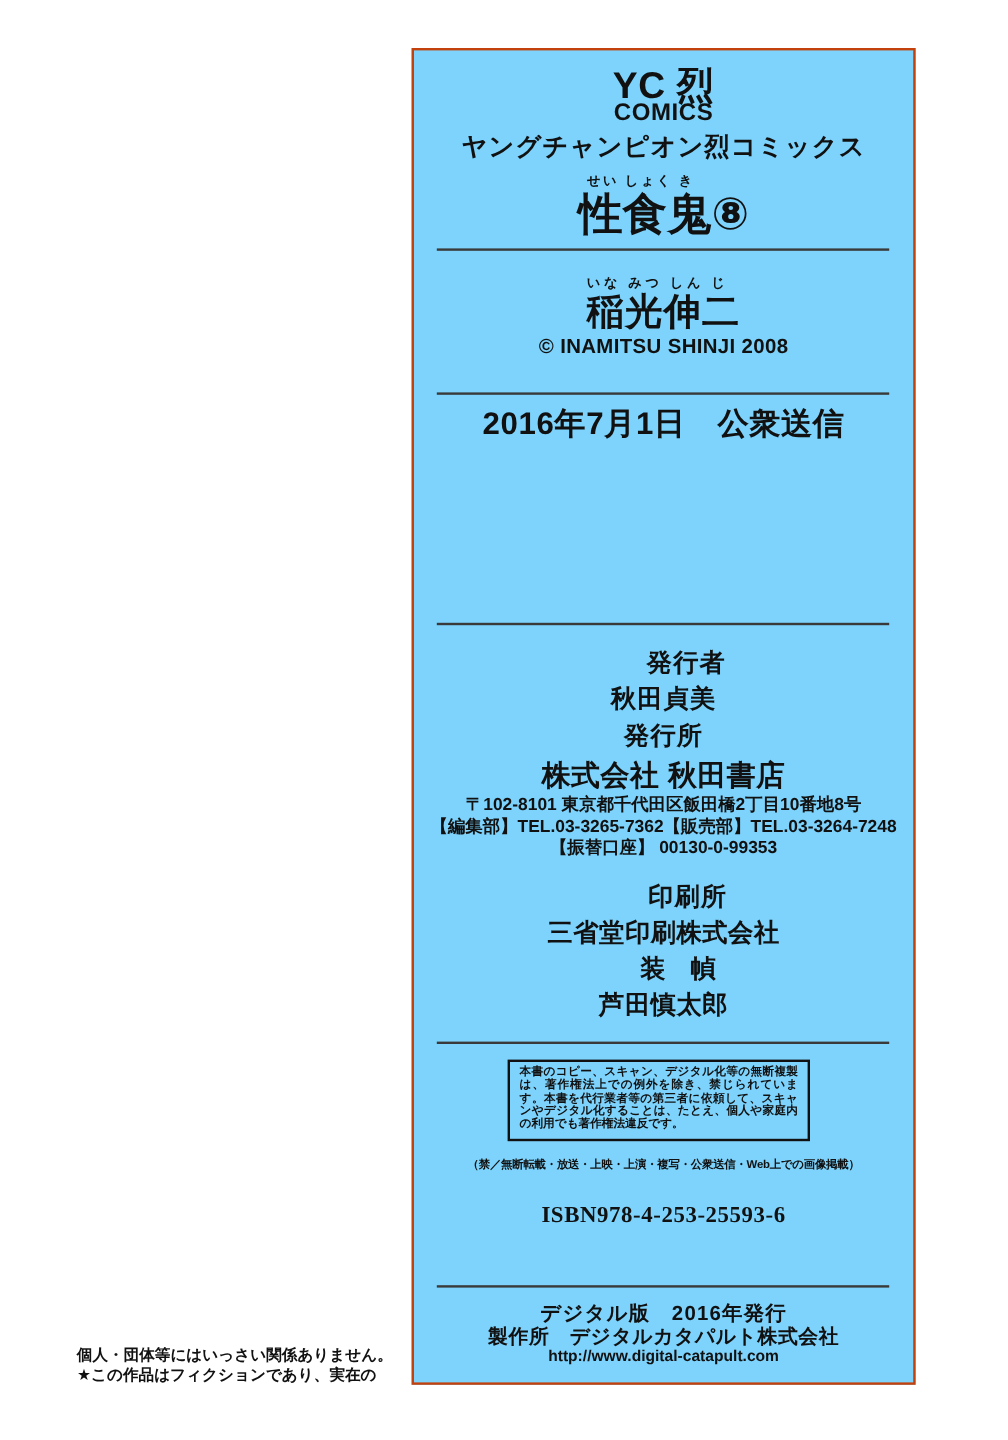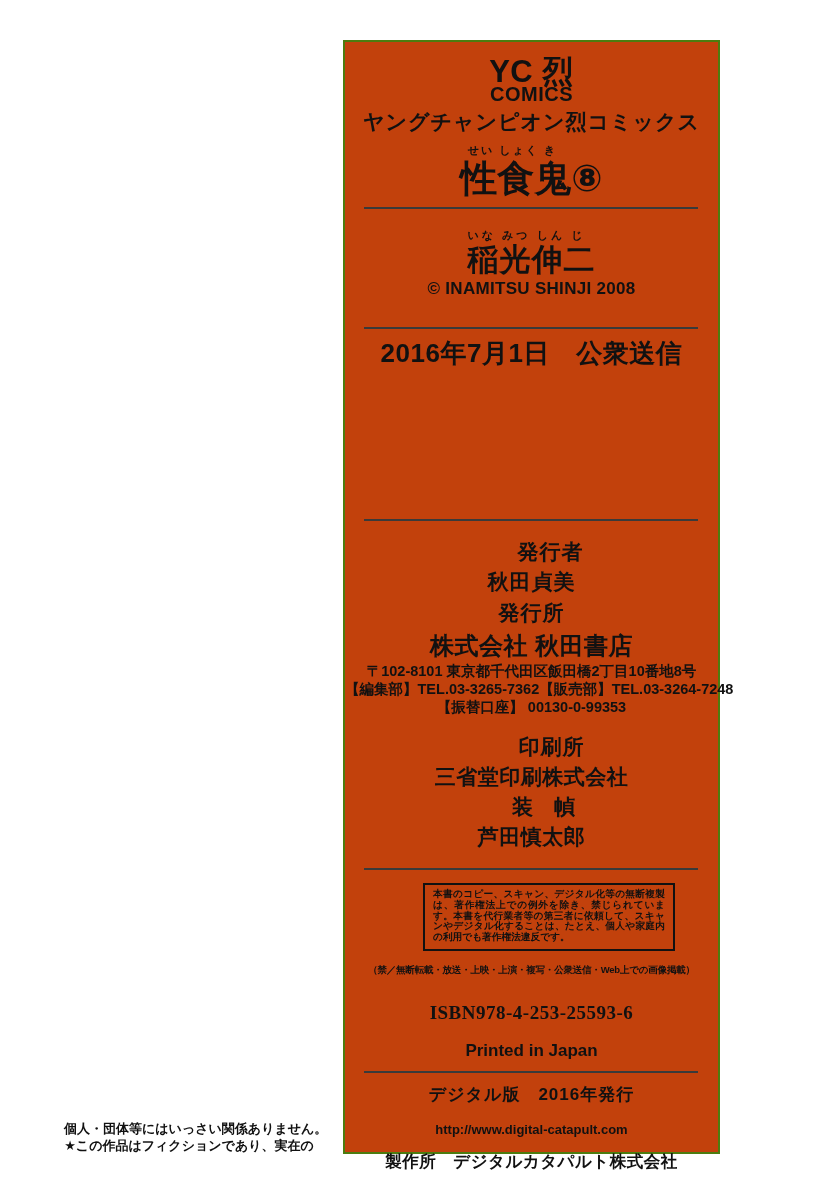--- a/index.html
+++ b/index.html
@@ -3,22 +3,22 @@
 <meta charset="utf-8">
 <style>
   html,body{margin:0;padding:0;}
   body{
     width:840px;height:1200px;position:relative;overflow:hidden;
     background:#ffffff;color:#111111;
     font-family:"Liberation Sans","DejaVu Sans",sans-serif;
     -webkit-font-smoothing:antialiased;
   }
   .colophon-box{
-    position:absolute;left:343px;top:40px;width:377px;height:1114px;
-    border:2px solid #4d7c0f;box-sizing:border-box;background:#c2410c;
+    position:absolute;left:343px;top:40px;width:420px;height:1114px;
+    border:2px solid #c2410c;box-sizing:border-box;background:#7dd3fc;
   }
   .abs{position:absolute;left:0;width:100%;text-align:center;white-space:nowrap;}
   .sep{position:absolute;left:19px;right:20px;height:0;border-top:2px solid #3a3a3a;}
 
   .logo-line1{top:9px;font-size:31px;font-weight:800;letter-spacing:.5px;}
   .logo-line2{top:41px;font-size:20px;font-weight:800;letter-spacing:.5px;}
   .imprint{top:66px;font-size:21px;font-weight:600;letter-spacing:1px;}
   .title-furigana{top:101px;font-size:11px;font-weight:700;letter-spacing:2px;transform:translateX(-19px);}
   .book-title{top:112px;font-size:37px;font-weight:900;}
   .sep1{top:165px;}
@@ -43,21 +43,21 @@
     border:2px solid #111111;padding:4px 8px 6px 8px;
     font-size:9.7px;font-weight:700;line-height:10.8px;
     text-align:justify;text-align-last:left;
   }
   .prohibition-line{top:922px;font-size:9.5px;font-weight:700;letter-spacing:-.2px;}
   .isbn-line{top:960px;font-size:19px;font-weight:600;letter-spacing:.5px;
     font-family:"Liberation Serif","DejaVu Serif",serif;}
   .printed-line{top:999px;font-size:17px;font-weight:600;}
   .sep5{top:1029px;}
   .digital-edition{top:1041px;font-size:17px;font-weight:600;letter-spacing:1px;}
-  .digital-producer{top:1061px;font-size:16.5px;font-weight:600;letter-spacing:.5px;margin-top:48px;}
+  .digital-producer{top:1061px;font-size:16.5px;font-weight:600;letter-spacing:.5px;}
   .digital-url{top:1080px;font-size:13px;font-weight:600;}
 
   .fiction-disclaimer{
     position:absolute;left:64px;top:1121px;width:250px;
     font-size:13px;font-weight:700;line-height:16.5px;text-align:center;white-space:nowrap;
   }
 </style>
 </head>
 <body>
 
@@ -98,21 +98,20 @@
   <div class="abs printer-name">三省堂印刷株式会社</div>
   <div class="abs binding-label">装　幀</div>
   <div class="abs designer-name">芦田慎太郎</div>
 
   <div class="sep sep4"></div>
 
   <div class="legal-box">本書のコピー、スキャン、デジタル化等の無断複製は、著作権法上での例外を除き、禁じられています。本書を代行業者等の第三者に依頼して、スキャンやデジタル化することは、たとえ、個人や家庭内の利用でも著作権法違反です。</div>
   <div class="abs prohibition-line">（禁／無断転載・放送・上映・上演・複写・公衆送信・Web上での画像掲載）</div>
 
   <div class="abs isbn-line">ISBN978-4-253-25593-6</div>
-  <div class="abs printed-line">Printed in Japan</div>
 
   <div class="sep sep5"></div>
 
   <div class="abs digital-edition">デジタル版　2016年発行</div>
   <div class="abs digital-producer">製作所　デジタルカタパルト株式会社</div>
   <div class="abs digital-url">http://www.digital-catapult.com</div>
 
 </div>
 
 <div class="fiction-disclaimer">

